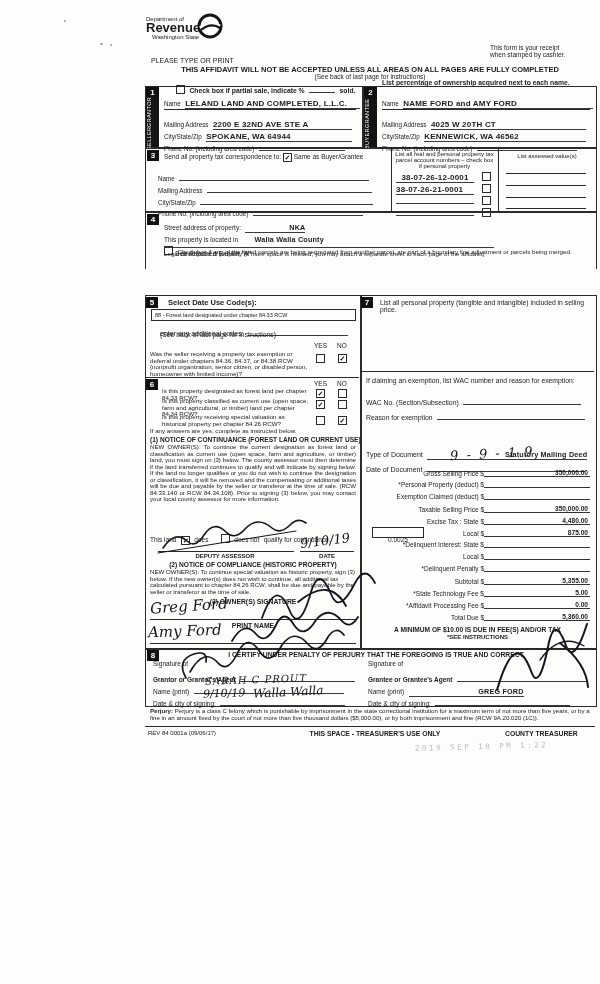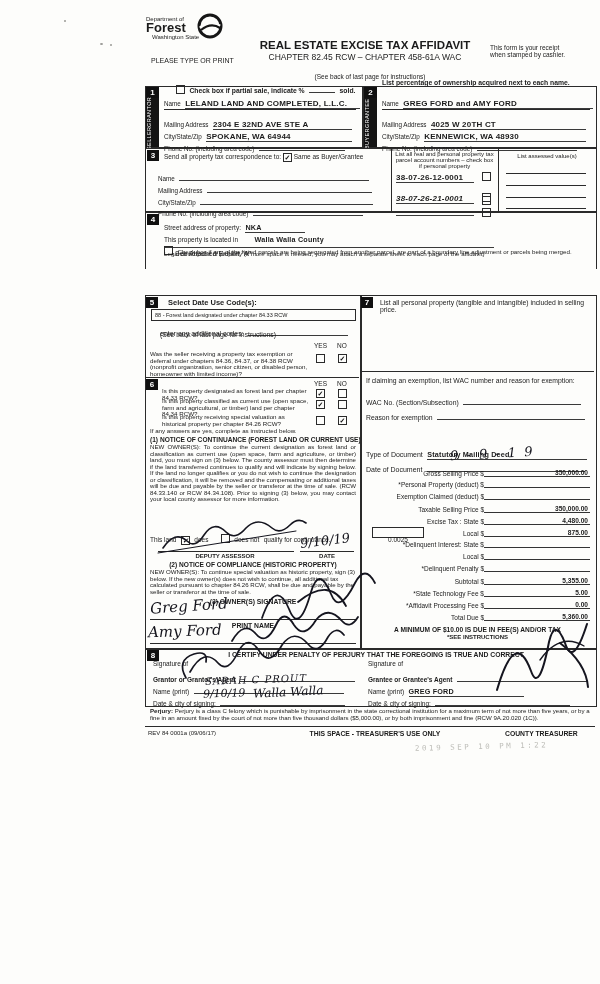--- a/index.html
+++ b/index.html
@@ -20,21 +20,21 @@
   .vstrip{position:absolute;width:13px;background:#141414;color:#fff;}
   .vwords{position:absolute;top:14px;left:0;width:13px;bottom:1px;display:flex;
           justify-content:center;gap:0px;writing-mode:vertical-rl;transform:rotate(180deg);
           font-size:5.5px;letter-spacing:.4px;text-align:center;}
   .cb{display:inline-block;width:7px;height:7px;border:1px solid #2a2a2a;
       font-size:7px;line-height:7px;text-align:center;vertical-align:-1px;
       font-weight:bold;color:#111;}
   .cbabs{position:absolute;width:7px;height:7px;border:1px solid #2a2a2a;
       font-size:7px;line-height:7px;text-align:center;font-weight:bold;color:#111;}
   .typed{font-weight:bold;font-size:8px;letter-spacing:.2px;}
-  .typed7{font-weight:bold;font-size:7.2px;letter-spacing:.2px;}
+  .typed7{font-weight:bold;font-size:7.2px;letter-spacing:.2px;text-align:right;}
   .lab{font-size:6.3px;}
   .hw{font-family:"DejaVu Serif",serif;font-style:italic;color:#14141c;}
   .finrow{position:absolute;left:366px;width:224px;display:flex;align-items:flex-end;}
   .finlabel{width:118px;text-align:right;white-space:nowrap;font-size:6.5px;}
   .finline{flex:1;border-bottom:1px solid #333;text-align:right;font-size:6.6px;
            padding-right:2px;font-weight:bold;}
   .q{color:#222;}
   .speck{position:absolute;background:#9a9a96;border-radius:50%;}
   svg.sigs{position:absolute;left:0;top:0;pointer-events:none;}
   .stamp{color:#a8a8a2;font-family:"DejaVu Sans Mono",monospace;font-size:7.5px;
@@ -44,36 +44,35 @@
 <body>
 
 <div class="page">
 
   <div class="speck" style="left:100px;top:43px;width:3px;height:2px;"></div>
   <div class="speck" style="left:110px;top:44px;width:2px;height:2px;"></div>
   <div class="speck" style="left:64px;top:20px;width:2px;height:2px;"></div>
 
   <div class="abs" style="left:146px;top:16px;">
     <div class="t6">Department of</div>
-    <div class="b" style="font-size:13px;line-height:12px;">Forest</div>
+    <div class="b" style="font-size:13px;line-height:12px;">Revenue</div>
     <div class="t6" style="padding-left:6px;">Washington State</div>
   </div>
   <svg class="abs" style="left:196px;top:12px;" width="28" height="28" viewBox="0 0 28 28">
     <circle cx="14" cy="14" r="11" fill="none" stroke="#161616" stroke-width="3"></circle>
     <path d="M4,16 Q14,8 24,14" fill="none" stroke="#fdfdfb" stroke-width="3"></path>
     <path d="M5,18 Q15,10 24,16" fill="none" stroke="#161616" stroke-width="2.2"></path>
   </svg>
 
-  <div class="abs b t11 ctr" style="left:235px;top:39px;width:260px;">REAL ESTATE EXCISE TAX AFFIDAVIT</div>
-  <div class="abs ctr" style="left:235px;top:52px;width:260px;font-size:8.5px;">CHAPTER 82.45 RCW – CHAPTER 458-61A WAC</div>
   <div class="abs t65" style="left:490px;top:44px;width:102px;">
     <div>This form is your receipt</div>
     <div>when stamped by cashier.</div>
   </div>
   <div class="abs t7" style="left:151px;top:57px;">PLEASE TYPE OR PRINT</div>
+  <div class="abs b ctr t75" style="left:150px;top:65px;width:440px;">THIS AFFIDAVIT WILL NOT BE ACCEPTED UNLESS ALL AREAS ON ALL PAGES ARE FULLY COMPLETED</div>
   <div class="abs ctr t65" style="left:150px;top:73px;width:440px;">(See back of last page for instructions)</div>
 
   <div class="abs" style="left:176px;top:79px;">
     <span class="cb"></span>
     <span class="b t68">Check box if partial sale, indicate %</span>
     <span class="ul" style="width:26px;"></span>
     <span class="b t68">sold.</span>
   </div>
   <div class="abs b t68" style="left:382px;top:79px;">List percentage of ownership acquired next to each name.</div>
 
@@ -85,21 +84,21 @@
         <span>GRANTOR</span>
       </div>
     </div>
     <div class="abs" style="left:18px;top:5px;">
       <span class="lab">Name</span>
       <span class="typed ul" style="width:175px;">LELAND LAND AND COMPLETED, L.L.C.</span>
     </div>
     <div class="abs hline" style="left:18px;top:22px;width:192px;"></div>
     <div class="abs" style="left:18px;top:26px;">
       <span class="lab">Mailing Address</span>
-      <span class="typed ul" style="width:139px;">2304 E 32ND AVE STE A</span>
+      <span class="typed ul" style="width:139px;">2200 E 32ND AVE STE A</span>
     </div>
     <div class="abs" style="left:18px;top:38px;">
       <span class="lab">City/State/Zip</span>
       <span class="typed ul" style="width:146px;">SPOKANE, WA 64944</span>
     </div>
     <div class="abs" style="left:18px;top:50px;">
       <span class="lab">Phone No. (including area code)</span>
       <span class="ul" style="width:86px;"></span>
     </div>
   </div>
@@ -107,30 +106,30 @@
   <div class="abs box" style="left:363px;top:86px;width:232px;height:60px;">
     <div class="vstrip" style="left:0;top:0;height:60px;">
       <div class="numbox" style="left:0;top:0;width:13px;">2</div>
       <div class="vwords">
         <span>BUYER</span>
         <span>GRANTEE</span>
       </div>
     </div>
     <div class="abs" style="left:18px;top:5px;">
       <span class="lab">Name</span>
-      <span class="typed ul" style="width:190px;">GREG FORD and AMY FORD</span>
+      <span class="typed ul" style="width:190px;">NAME FORD and AMY FORD</span>
     </div>
     <div class="abs hline" style="left:18px;top:22px;width:208px;"></div>
     <div class="abs" style="left:18px;top:26px;">
       <span class="lab">Mailing Address</span>
       <span class="typed ul" style="width:155px;">4025 W 20TH CT</span>
     </div>
     <div class="abs" style="left:18px;top:38px;">
       <span class="lab">City/State/Zip</span>
-      <span class="typed ul" style="width:162px;">KENNEWICK, WA  48930</span>
+      <span class="typed ul" style="width:162px;">KENNEWICK, WA  46562</span>
     </div>
     <div class="abs" style="left:18px;top:50px;">
       <span class="lab">Phone No. (including area code)</span>
       <span class="ul" style="width:100px;"></span>
     </div>
   </div>
 
   <div class="abs box" style="left:145px;top:148px;width:450px;height:62px;">
     <div class="numbox" style="left:1px;top:1px;">3</div>
     <div class="abs t65" style="left:18px;top:4px;">
@@ -151,24 +150,24 @@
       <span class="ul" style="width:173px;"></span>
     </div>
     <div class="abs" style="left:12px;top:53px;">
       <span class="lab">Phone No. (including area code)</span>
       <span class="ul" style="width:110px;"></span>
     </div>
     <div class="abs" style="left:245px;top:0;width:0;height:62px;border-left:1px solid #2a2a2a;"></div>
     <div class="abs" style="left:352px;top:0;width:0;height:62px;border-left:1px solid #2a2a2a;"></div>
     <div class="abs t6 ctr" style="left:248px;top:2px;width:101px;">List all real and personal property tax parcel account numbers – check box if personal property</div>
     <div class="abs" style="left:250px;top:17px;width:98px;">
-      <span class="typed ul" style="width:78px;">38-07-26-12-0001</span>
+      <span class="typed ul" style="width:78px;text-align:center;">38-07-26-12-0001</span>
       <span class="cb" style="margin-left:4px;"></span>
     </div>
-    <div class="abs" style="left:250px;top:38px;width:98px;font-style:italic;">
+    <div class="abs" style="left:250px;top:29px;width:98px;">
       <span class="typed ul" style="width:78px;">38-07-26-21-0001</span>
       <span class="cb" style="margin-left:4px;"></span>
     </div>
     <div class="abs" style="left:250px;top:41px;width:98px;">
       <span class="ul" style="width:78px;height:8px;"></span>
       <span class="cb" style="margin-left:4px;"></span>
     </div>
     <div class="abs" style="left:250px;top:53px;width:98px;">
       <span class="ul" style="width:78px;height:8px;"></span>
       <span class="cb" style="margin-left:4px;"></span>

